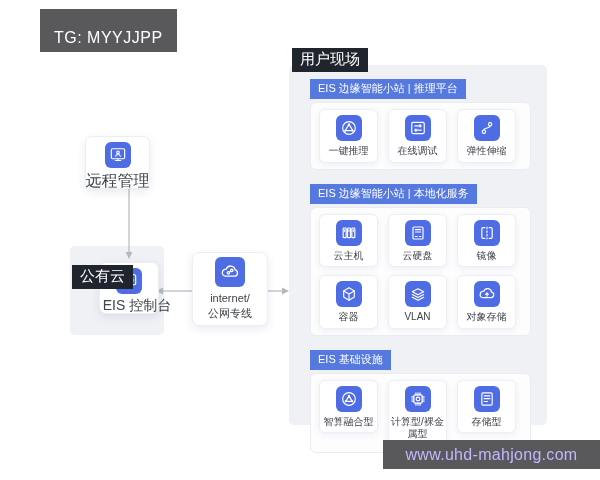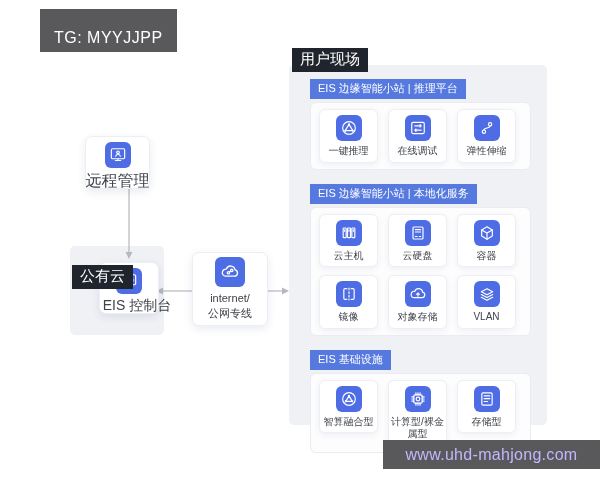--- a/index.html
+++ b/index.html
@@ -188,54 +188,54 @@
                   <rect x="6" y="4.8" width="12" height="14.4" rx="1.2"></rect>
                   <path d="M8.8 8h6.4M8.8 10.8h6.4"></path>
                   <path d="M8.8 16.2h2.2M13.6 16.2h1.6"></path>
                 </svg>
               </span>
               <span class="card-label">云硬盘</span>
             </div>
             <div class="card">
               <span class="icon icon-26">
                 <svg viewBox="0 0 24 24">
-                  <path d="M12 4.6l6.4 3.7v7.4L12 19.4l-6.4-3.7V8.3z"></path>
-                  <path d="M5.6 8.3L12 12l6.4-3.7M12 12v7.4"></path>
-                </svg>
-              </span>
-              <span class="card-label">容器</span>
-            </div>
-            <div class="card">
-              <span class="icon icon-26">
-                <svg viewBox="0 0 24 24">
                   <path d="M9.4 5.6H7.2a1.4 1.4 0 0 0-1.4 1.4v10a1.4 1.4 0 0 0 1.4 1.4h2.2"></path>
                   <path d="M14.6 5.6h2.2a1.4 1.4 0 0 1 1.4 1.4v10a1.4 1.4 0 0 1-1.4 1.4h-2.2"></path>
                   <path d="M12 5v14" stroke-dasharray="2 2.3"></path>
                 </svg>
               </span>
               <span class="card-label">镜像</span>
             </div>
             <div class="card">
               <span class="icon icon-26">
                 <svg viewBox="0 0 24 24">
-                  <path d="M7.1 16.4h9.7a3.4 3.4 0 0 0 .7-6.7 4.8 4.8 0 0 0-9.3-.9 3.55 3.55 0 0 0-1.1 7.6z"></path>
-                  <path d="M12 14.6v-3.4M10.4 12.4l1.6-1.6 1.6 1.6"></path>
-                </svg>
-              </span>
-              <span class="card-label">对象存储</span>
+                  <path d="M12 4.6l6.4 3.7v7.4L12 19.4l-6.4-3.7V8.3z"></path>
+                  <path d="M5.6 8.3L12 12l6.4-3.7M12 12v7.4"></path>
+                </svg>
+              </span>
+              <span class="card-label">容器</span>
             </div>
             <div class="card">
               <span class="icon icon-26">
                 <svg viewBox="0 0 24 24">
                   <path d="M5.2 9.3L12 5.6l6.8 3.7L12 13z"></path>
                   <path d="M5.2 12.6L12 16.3l6.8-3.7"></path>
                   <path d="M5.2 15.9L12 19.6l6.8-3.7"></path>
                 </svg>
               </span>
               <span class="card-label">VLAN</span>
+            </div>
+            <div class="card">
+              <span class="icon icon-26">
+                <svg viewBox="0 0 24 24">
+                  <path d="M7.1 16.4h9.7a3.4 3.4 0 0 0 .7-6.7 4.8 4.8 0 0 0-9.3-.9 3.55 3.55 0 0 0-1.1 7.6z"></path>
+                  <path d="M12 14.6v-3.4M10.4 12.4l1.6-1.6 1.6 1.6"></path>
+                </svg>
+              </span>
+              <span class="card-label">对象存储</span>
             </div>
           </div></div>
         <div class="section"><span class="sec-label">EIS 基础设施</span><div class="sec-box">
             <div class="card">
               <span class="icon icon-26">
                 <svg viewBox="0 0 24 24">
                   <circle cx="12" cy="12" r="7.6"></circle>
                   <path d="M12 8.2l3.9 6.6H8.1z"></path>
                   <circle cx="12" cy="8.2" r="1.25" fill="#fff" stroke="none"></circle>
                   <circle cx="15.9" cy="14.8" r="1.25" fill="#fff" stroke="none"></circle>

